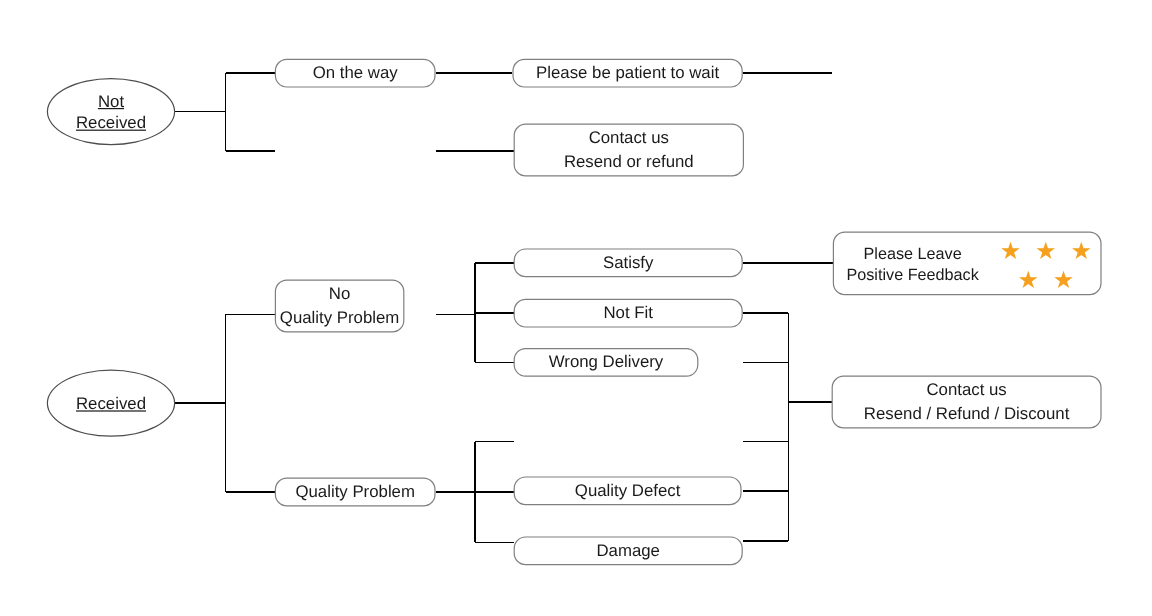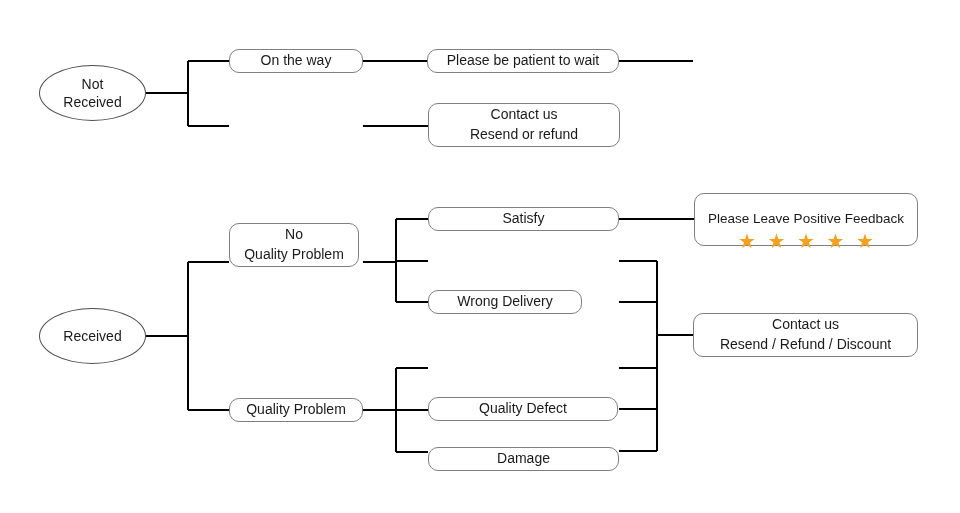--- a/index.html
+++ b/index.html
@@ -23,25 +23,26 @@
     justify-content:center;
     text-align:center;
     white-space:pre-line;
     font-size:14px;
     line-height:1.4;
   }
   .ellipse{
     border-radius:50%;
     border:1px solid #4d4d4d;
     line-height:1.3;
+    text-decoration:underline;
   }
   .feedback{
-    flex-direction:column;
+    flex-direction:row;
     justify-content:flex-start;
-    padding-top:17px;
+    padding-top:3px;
     white-space:normal;
   }
   .fb-title{font-size:13.5px;line-height:1.25;}
   .fb-stars{
     font-size:20px;
     line-height:1.2;
     color:#f5a01e;
     word-spacing:6px;
     margin-top:1px;
   }
@@ -70,27 +71,28 @@
 
   <div class="node" style="left:229px;top:49px;width:134px;height:24px">On the way</div>
 
 
 
   <div class="node" style="left:428px;top:103px;width:192px;height:44px">Contact us
 Resend or refund</div>
 
   <div class="node ellipse" style="left:39px;top:308px;width:107px;height:56px">Received</div>
 
-  <div class="node" style="left:229px;top:223px;width:130px;height:44px">No
+  <div class="node" style="left:229px;top:233px;width:108px;height:44px">No
 Quality Problem</div>
 
   <div class="node" style="left:229px;top:398px;width:134px;height:24px">Quality Problem</div>
 
   <div class="node" style="left:428px;top:207px;width:191px;height:24px">Satisfy</div>
 
+  <div class="node" style="left:428px;top:249px;width:191px;height:24px">Not Fit</div>
 
   <div class="node" style="left:428px;top:290px;width:154px;height:24px">Wrong Delivery</div>
 
 
   <div class="node" style="left:428px;top:397px;width:190px;height:24px">Quality Defect</div>
 
   <div class="node" style="left:428px;top:447px;width:191px;height:24px">Damage</div>
 
   <div class="node feedback" style="left:694px;top:193px;width:224px;height:53px">
     <div class="fb-title">Please Leave Positive Feedback</div>

